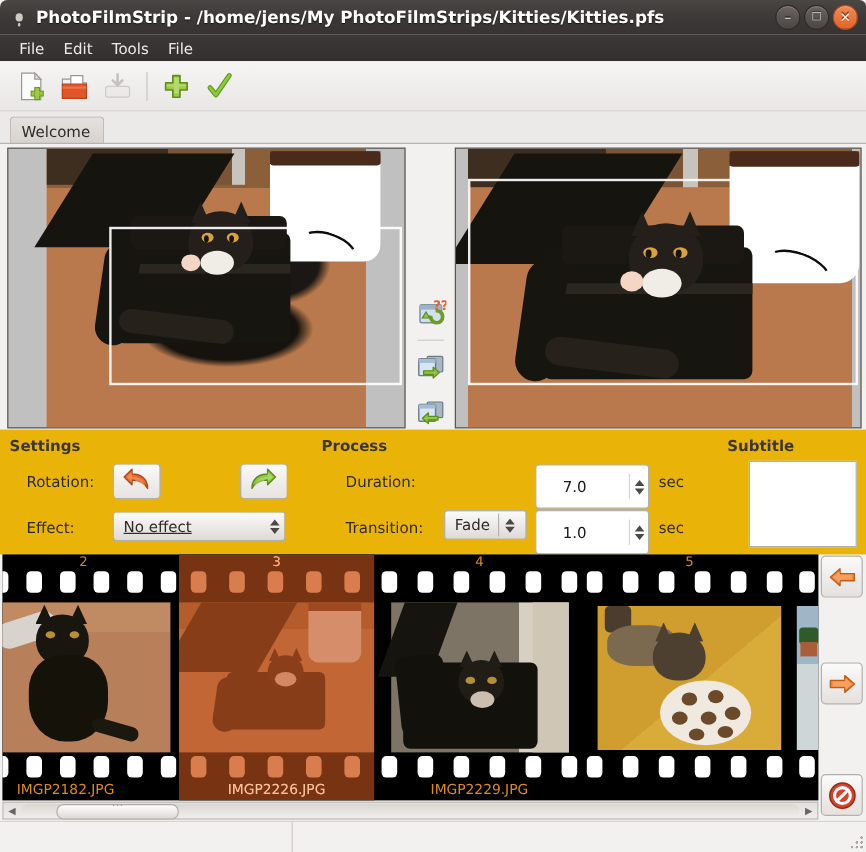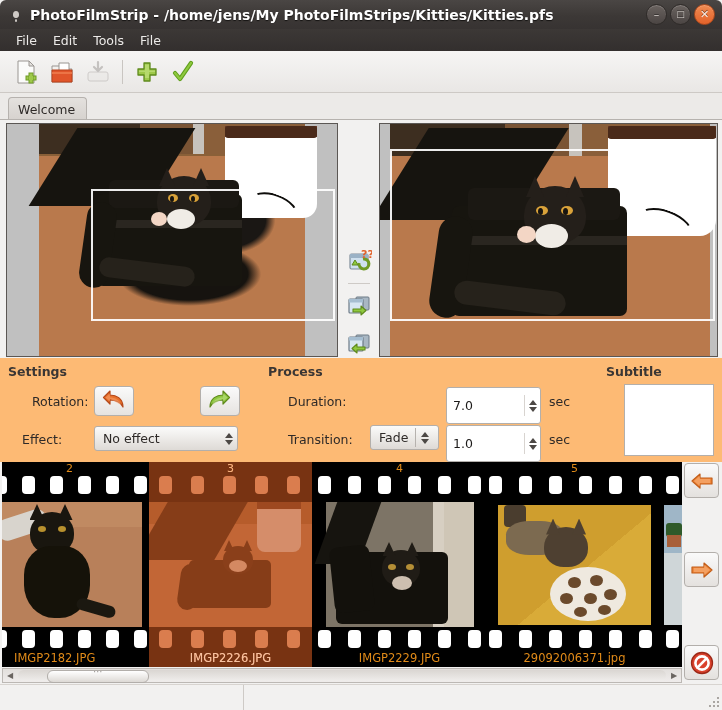--- a/index.html
+++ b/index.html
@@ -160,21 +160,21 @@
   .mid-btn {
     width: 32px; height: 32px; margin: 0 auto;
     display: flex; align-items: center; justify-content: center;
     position: relative;
   }
   .mid-sep { width: 22px; height: 1px; background: #cecac6; margin: 6px auto; }
 
   
   .ctl-area {
     position: absolute; left: 0; top: 358px; width: 722px; height: 104px;
-    background: #fdba74;
+    background: #eab308;
   }
   .group-title {
     position: absolute; font-weight: bold; font-size: 12.5px; color: #3a3634;
   }
   .ctl-label { position: absolute; font-size: 12.5px; color: #2e2a28; }
 
   .rot-btn {
     position: absolute; width: 38px; height: 28px;
     border: 1px solid #b3afab; border-radius: 4px;
     background: linear-gradient(to bottom, #fafafa 0%, #e6e3e0 100%);
@@ -195,21 +195,21 @@
     width: 0; height: 0; border-left: 4px solid transparent; border-right: 4px solid transparent;
   }
   .arrow-up { border-bottom: 5px solid #4c4845; }
   .arrow-dn { border-top: 5px solid #4c4845; }
 
   .spin {
     position: absolute; height: 37px;
     border: 1px solid #b3afab; border-radius: 3px;
     background: #ffffff;
     display: flex; align-items: center; justify-content: space-between;
-    box-sizing: border-box; padding: 0 3px 0 6px;
+    box-sizing: border-box; padding: 0 3px 0 22px;
     font-size: 12.5px; color: #1c1a19;
   }
   .spin .sep { width:1px; height: 21px; background: #d8d4d0; margin-right: 4px; }
   .spin .arrows { display: flex; flex-direction: column; gap: 2px; }
 
   .trans-combo {
     position: absolute; height: 25px;
     border: 1px solid #b3afab; border-radius: 3px;
     background: linear-gradient(to bottom, #fbfbfa 0%, #dedad6 100%);
     display: flex; align-items: center;
@@ -507,35 +507,35 @@
           <path d="M6 12 l4 5 l-7 0 z" fill="#8fc93f" stroke="#5f8a1c" stroke-width="1"></path>
           <text x="10" y="11" font-size="7" fill="#2b2826" font-family="DejaVu Sans">I</text>
         </svg>
       </div>
     </div>
   </div>
 
   <div class="ctl-area">
 
     <div class="group-title" style="left:8px;top:6px;">Settings</div>
-    <div class="ctl-label" style="left:32px;top:36px;">Rotation:</div>
+    <div class="ctl-label" style="left:22px;top:36px;">Rotation:</div>
     <div class="rot-btn" style="left:94px;top:28px;">
       <svg width="24" height="22" viewBox="0 0 24 22">
         <path d="M21 17 C21 8 14 5 8 5 L8 1 L1.5 7.5 L8 14 L8 10 C12 10 18 11 21 17 Z" fill="#e8702a" stroke="#b4481a" stroke-width="1.2" stroke-linejoin="round"></path>
         <path d="M19 15 C18 10 13 7.5 8 7.5 L8 3.5 L3.5 7.5 L8 11.5 L8 8.8" fill="#f5a271" opacity=".55"></path>
       </svg>
     </div>
     <div class="rot-btn" style="left:200px;top:28px;">
       <svg width="24" height="22" viewBox="0 0 24 22">
         <path d="M2 17 C2 8 9 5 15 5 L15 1 L21.5 7.5 L15 14 L15 10 C11 10 5 11 2 17 Z" fill="#8fc93f" stroke="#5f8a1c" stroke-width="1.2" stroke-linejoin="round"></path>
         <path d="M4 15 C5 10 10 7.5 15 7.5 L15 3.5 L19.5 7.5 L15 11.5 L15 8.8" fill="#c0e08a" opacity=".55"></path>
       </svg>
     </div>
     <div class="ctl-label" style="left:22px;top:74px;">Effect:</div>
-    <div class="combo" style="left:94px;top:68px;width:144px;">
+    <div class="combo" style="left:94px;top:68px;width:144px;text-decoration:underline;">
       <span>No effect</span>
       <span class="arrows">
         <span class="arrow-up"></span>
         <span class="arrow-dn"></span>
       </span>
     </div>
 
     <div class="group-title" style="left:268px;top:6px;">Process</div>
     <div class="ctl-label" style="left:288px;top:36px;">Duration:</div>
     <div class="spin" style="left:446px;top:29px;width:95px;">
@@ -710,21 +710,20 @@
         </div>
       </div>
       <div class="sprockets bot">
         <span class="sprocket" style="left:2px"></span>
           <span class="sprocket" style="left:32px"></span>
         <span class="sprocket" style="left:62px"></span>
           <span class="sprocket" style="left:92px"></span>
         <span class="sprocket" style="left:122px"></span>
           <span class="sprocket" style="left:152px"></span>
       </div>
-      <div class="fname">29092006371.jpg</div>
     </div>
 
     <div class="frame" style="left:660px;width:30px;">
       <div class="sprockets top">
         <span class="sprocket" style="left:4px"></span>
       </div>
       <div class="thumb">
         <div class="pic" style="width:26px;height:120px;background:linear-gradient(to bottom,#9fb6c7 0 40%,#cfd6d8 40% 100%);position:relative;">
           <div style="position:absolute;left:2px;top:18px;width:16px;height:14px;border-radius:3px;background:#2f5a2a"></div>
           <div style="position:absolute;left:3px;top:30px;width:14px;height:12px;background:#a85f39"></div>

